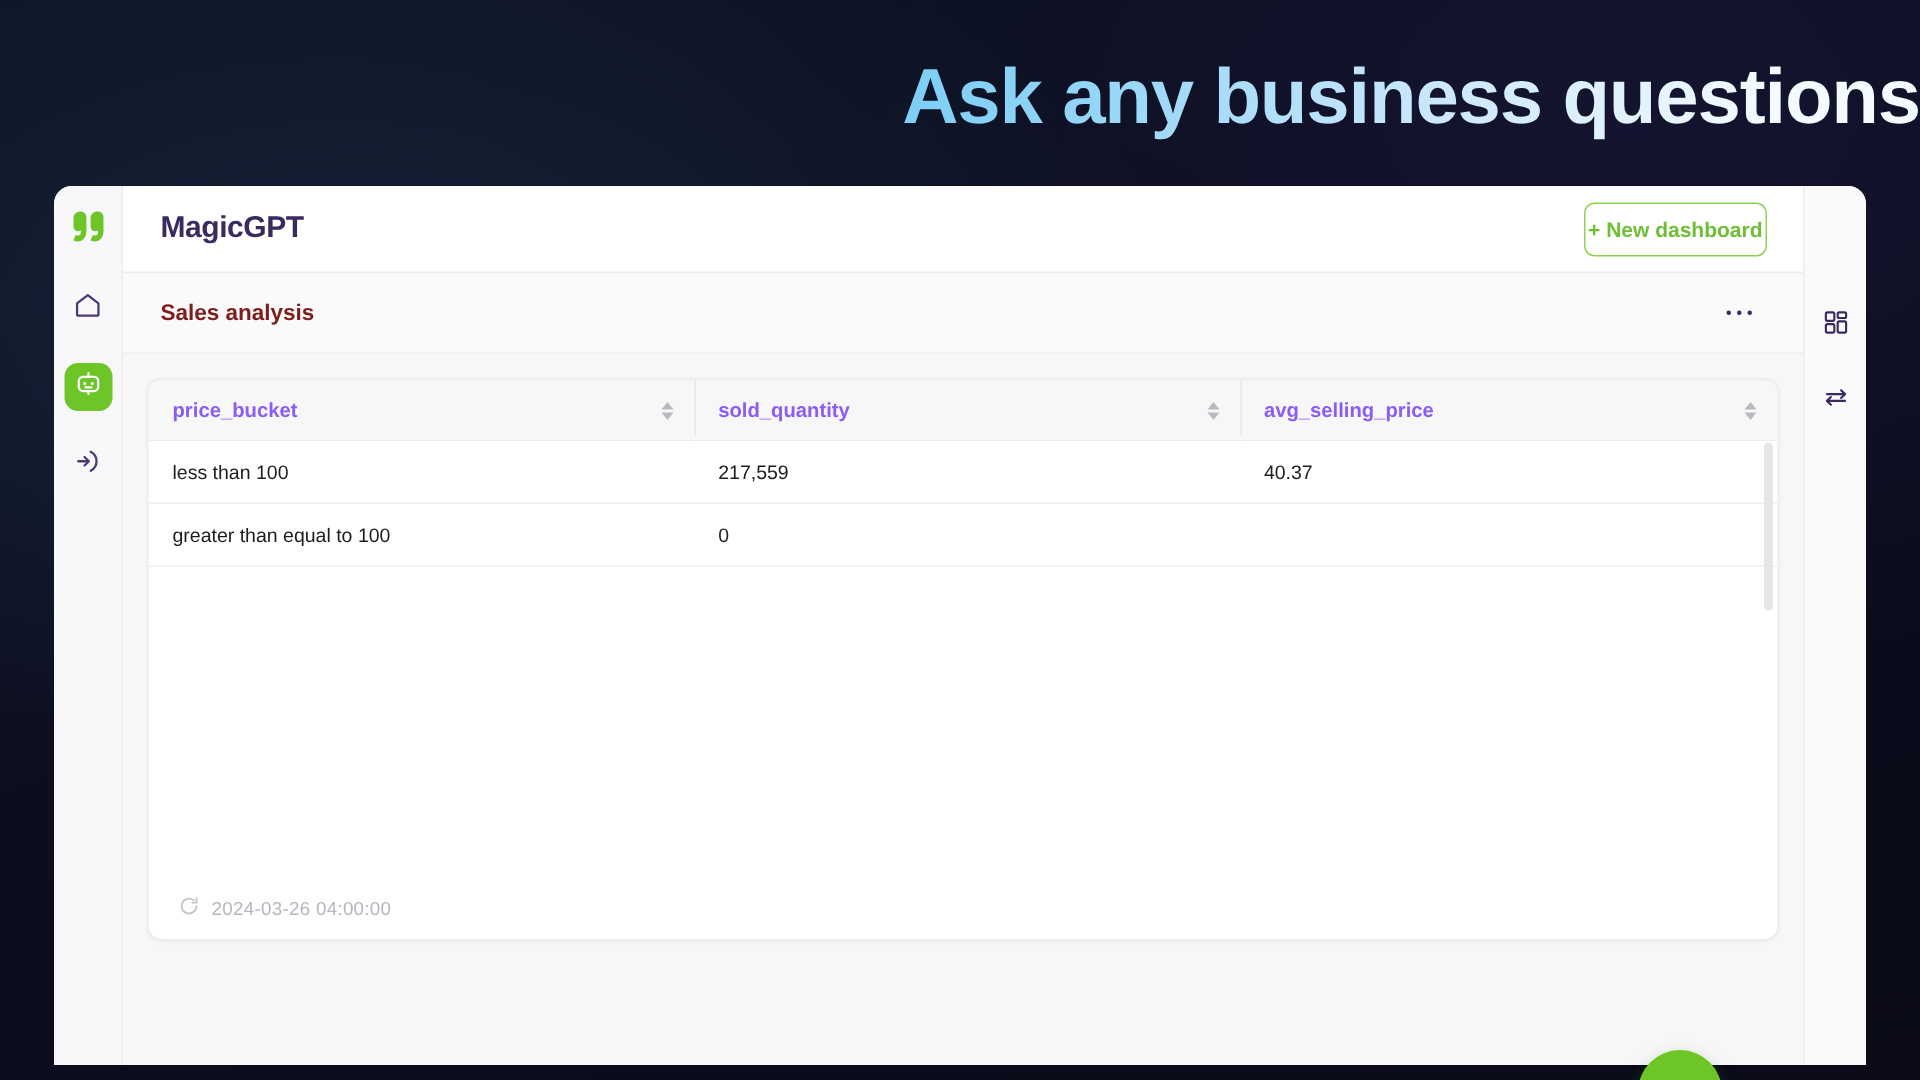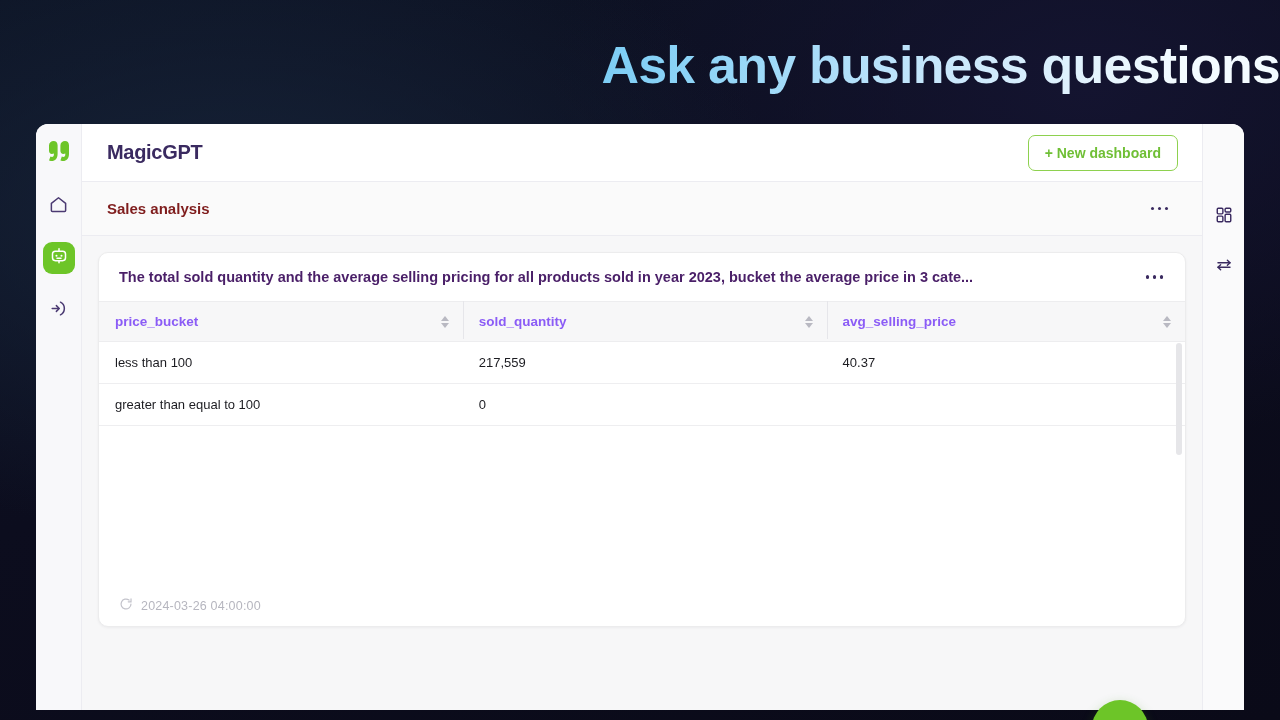--- a/index.html
+++ b/index.html
@@ -125,21 +125,21 @@
     color: #3a2a60;
     letter-spacing: -0.3px;
   }
   .topbar-spacer { flex: 1 1 auto; }
   .new-dash-btn {
     border: 1px solid #8ed14f;
     color: #6fbf35;
     background: #ffffff;
     font-size: 14px;
     font-weight: 700;
-    padding: 9px 16px;
+    padding: 9px 2px;
     border-radius: 7px;
     cursor: pointer;
     font-family: "Liberation Sans", sans-serif;
     white-space: nowrap;
   }
 
   .section-bar {
     height: 54px;
     flex: 0 0 54px;
     background: #fafafa;
@@ -369,29 +369,20 @@
         <i></i>
         <i></i>
         <i></i>
       </div>
     </div>
 
     <div class="canvas">
 
       <div class="card">
 
-        <div class="card-head">
-          <div class="card-title">The total sold quantity and the average selling pricing for all products sold in year 2023, bucket the average price in 3 cate...</div>
-          <div class="card-head-spacer"></div>
-          <div class="dots">
-            <i></i>
-            <i></i>
-            <i></i>
-          </div>
-        </div>
 
         <div class="tbl-wrap">
           <table class="data-tbl">
             <colgroup>
               <col style="width:33.5%">
               <col style="width:33.5%">
               <col style="width:33%">
             </colgroup>
             <thead>
               <tr>

